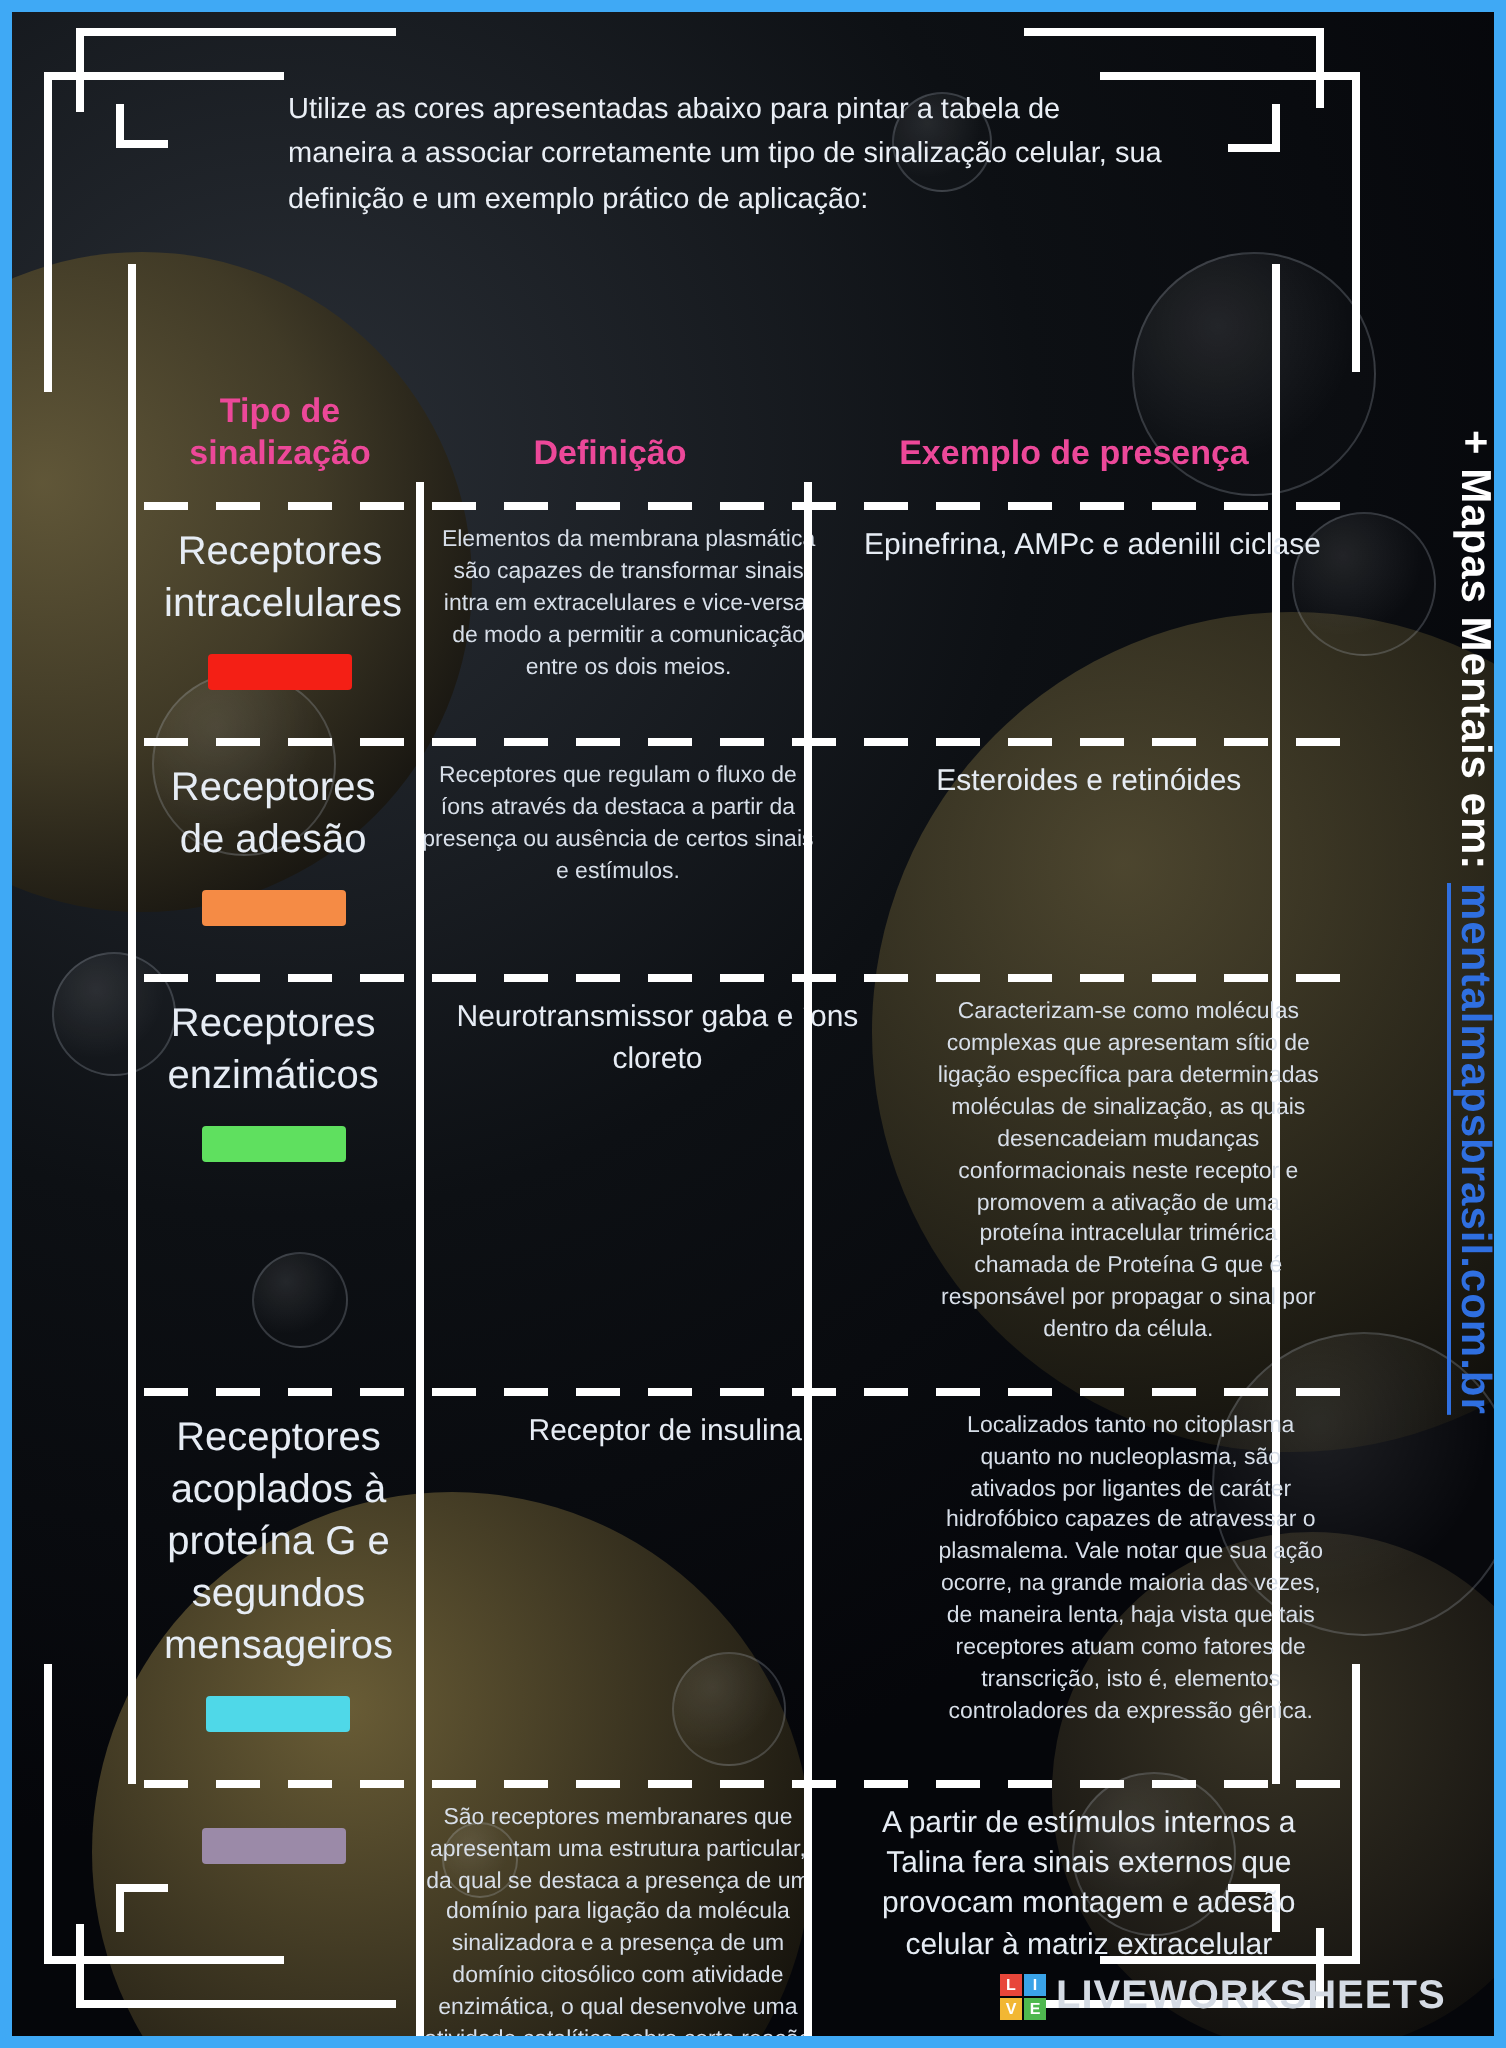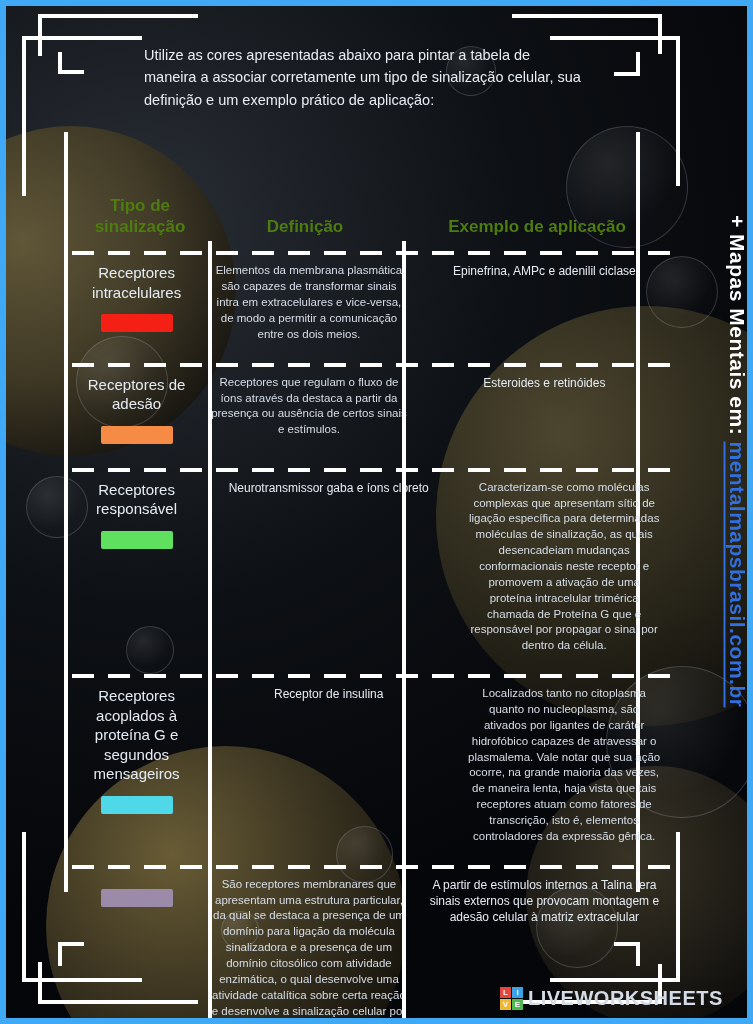--- a/index.html
+++ b/index.html
@@ -135,21 +135,21 @@
   .col-div.c2 { left: 330px; }
 
   .headrow {
     display: flex;
     align-items: flex-end;
     height: 108px;
     padding-bottom: 4px;
     box-sizing: border-box;
   }
   .hcell {
-    color: #4d7c0f;
+    color: #ec4899;
     font-weight: bold;
     font-size: 17px;
     text-align: center;
     line-height: 1.25;
     padding: 0 6px;
     box-sizing: border-box;
   }
   .hcell.a { width: 136px; }
   .hcell.b { width: 194px; }
   .hcell.c { width: 270px; }
@@ -168,34 +168,34 @@
     align-items: flex-start;
   }
   .cell {
     box-sizing: border-box;
     color: #e6ecf4;
     padding: 8px 10px 10px 10px;
   }
   .cell.a {
     width: 136px;
     text-align: center;
-    font-size: 15px;
+    font-size: 20px;
     line-height: 1.3;
   }
   .cell.b {
     width: 228px;
     text-align: center;
     font-size: 11.5px;
     line-height: 1.38;
     color: #d7dee8;
   }
   .cell.c {
     width: 270px;
     text-align: center;
-    font-size: 12px;
+    font-size: 15px;
     line-height: 1.35;
   }
 
   .swatch {
     width: 72px;
     height: 18px;
     margin: 12px auto 4px auto;
     border-radius: 2px;
   }
 
@@ -313,21 +313,21 @@
     <p class="intro">Utilize as cores apresentadas abaixo para pintar a tabela de maneira a associar corretamente um tipo de sinalização celular, sua definição e um exemplo prático de aplicação:</p>
 
     <div class="table">
 
       <div class="col-div c1"></div>
       <div class="col-div c2"></div>
 
       <div class="headrow">
         <div class="hcell a">Tipo de sinalização</div>
         <div class="hcell b">Definição</div>
-        <div class="hcell c">Exemplo de aplicação</div>
+        <div class="hcell c">Exemplo de presença</div>
       </div>
 
       <div class="dash"></div>
 
       <div class="row">
         <div class="cell a">
           <div>Receptores intracelulares</div>
           <div class="swatch" style="background:#f41f15"></div>
         </div>
         <div class="cell b">Elementos da membrana plasmática são capazes de transformar sinais intra em extracelulares e vice-versa, de modo a permitir a comunicação entre os dois meios.</div>
@@ -342,21 +342,21 @@
           <div class="swatch" style="background:#f58b45"></div>
         </div>
         <div class="cell b">Receptores que regulam o fluxo de íons através da destaca a partir da presença ou ausência de certos sinais e estímulos.</div>
         <div class="cell c">Esteroides e retinóides</div>
       </div>
 
       <div class="dash"></div>
 
       <div class="row">
         <div class="cell a">
-          <div>Receptores responsável</div>
+          <div>Receptores enzimáticos</div>
           <div class="swatch" style="background:#5fe05f"></div>
         </div>
         <div class="cell c">Neurotransmissor gaba e íons cloreto</div>
         <div class="cell b">Caracterizam-se como moléculas complexas que apresentam sítio de ligação específica para determinadas moléculas de sinalização, as quais desencadeiam mudanças conformacionais neste receptor e promovem a ativação de uma proteína intracelular trimérica chamada de Proteína G que é responsável por propagar o sinal por dentro da célula.</div>
       </div>
 
       <div class="dash"></div>
 
       <div class="row">
         <div class="cell a">

